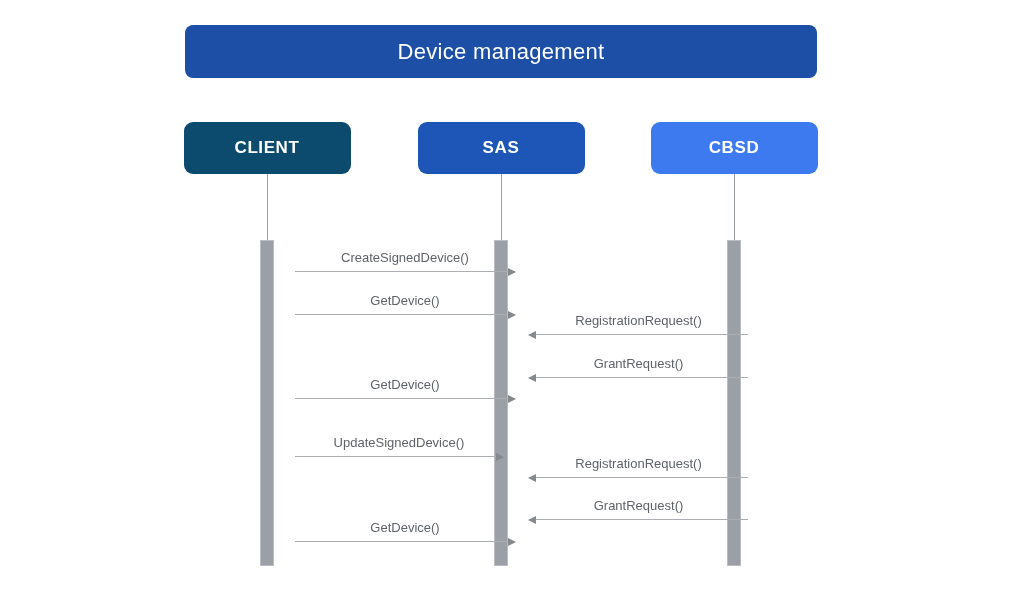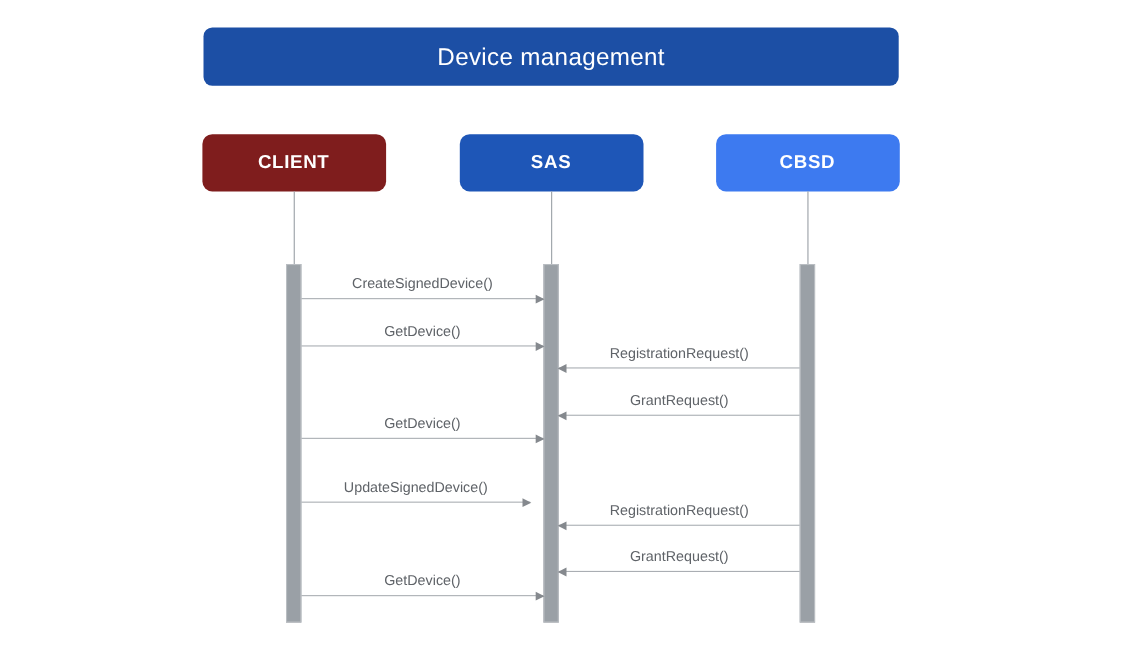--- a/index.html
+++ b/index.html
@@ -39,20 +39,21 @@
     top: 174px;
   }
   .activation-bar {
     position: absolute;
     width: 14px;
     box-sizing: border-box;
   }
   .message {
     position: absolute;
     height: 26px;
+    margin-left: 21px;
   }
   .message .msg-label {
     position: absolute;
     left: 0; right: 0; bottom: 7px;
     text-align: center;
     font-size: 13px;
     white-space: nowrap;
   }
   .message .msg-line {
     position: absolute;
@@ -68,21 +69,21 @@
   }
   .message .msg-arrowhead.dir-right { right: -1px; }
   .message .msg-arrowhead.dir-left  { left: -1px; }
 </style>
 </head>
 <body>
 
 <div id="canvas">
   <div class="title-bar" style="background: rgb(28, 79, 165);">Device management</div>
   <div id="diagram-layer">
-      <div class="actor-box" style="left: 183.5px; background: #7f1d1d; color: rgb(255, 255, 255);">CLIENT</div>
+      <div class="actor-box" style="left: 183.5px; background: #0c4a6e; color: rgb(255, 255, 255);">CLIENT</div>
       <div class="lifeline" style="left: 267px; height: 66px; background: rgb(154, 160, 166);"></div>
       <div class="activation-bar" style="left: 260px; top: 240px; height: 326px; background: rgb(154, 160, 166); border: 1px solid rgb(185, 189, 194);"></div>
       <div class="actor-box" style="left: 417.5px; background: rgb(30, 86, 183); color: rgb(255, 255, 255);">SAS</div>
       <div class="lifeline" style="left: 501px; height: 66px; background: rgb(154, 160, 166);"></div>
       <div class="activation-bar" style="left: 494px; top: 240px; height: 326px; background: rgb(154, 160, 166); border: 1px solid rgb(185, 189, 194);"></div>
       <div class="actor-box" style="left: 650.5px; background: rgb(61, 122, 240); color: rgb(255, 255, 255);">CBSD</div>
       <div class="lifeline" style="left: 734px; height: 66px; background: rgb(154, 160, 166);"></div>
       <div class="activation-bar" style="left: 727px; top: 240px; height: 326px; background: rgb(154, 160, 166); border: 1px solid rgb(185, 189, 194);"></div>
       <div class="message" style="left: 274px; width: 220px; top: 246px;">
         <div class="msg-label" style="color: rgb(95, 99, 104);">CreateSignedDevice()</div>

